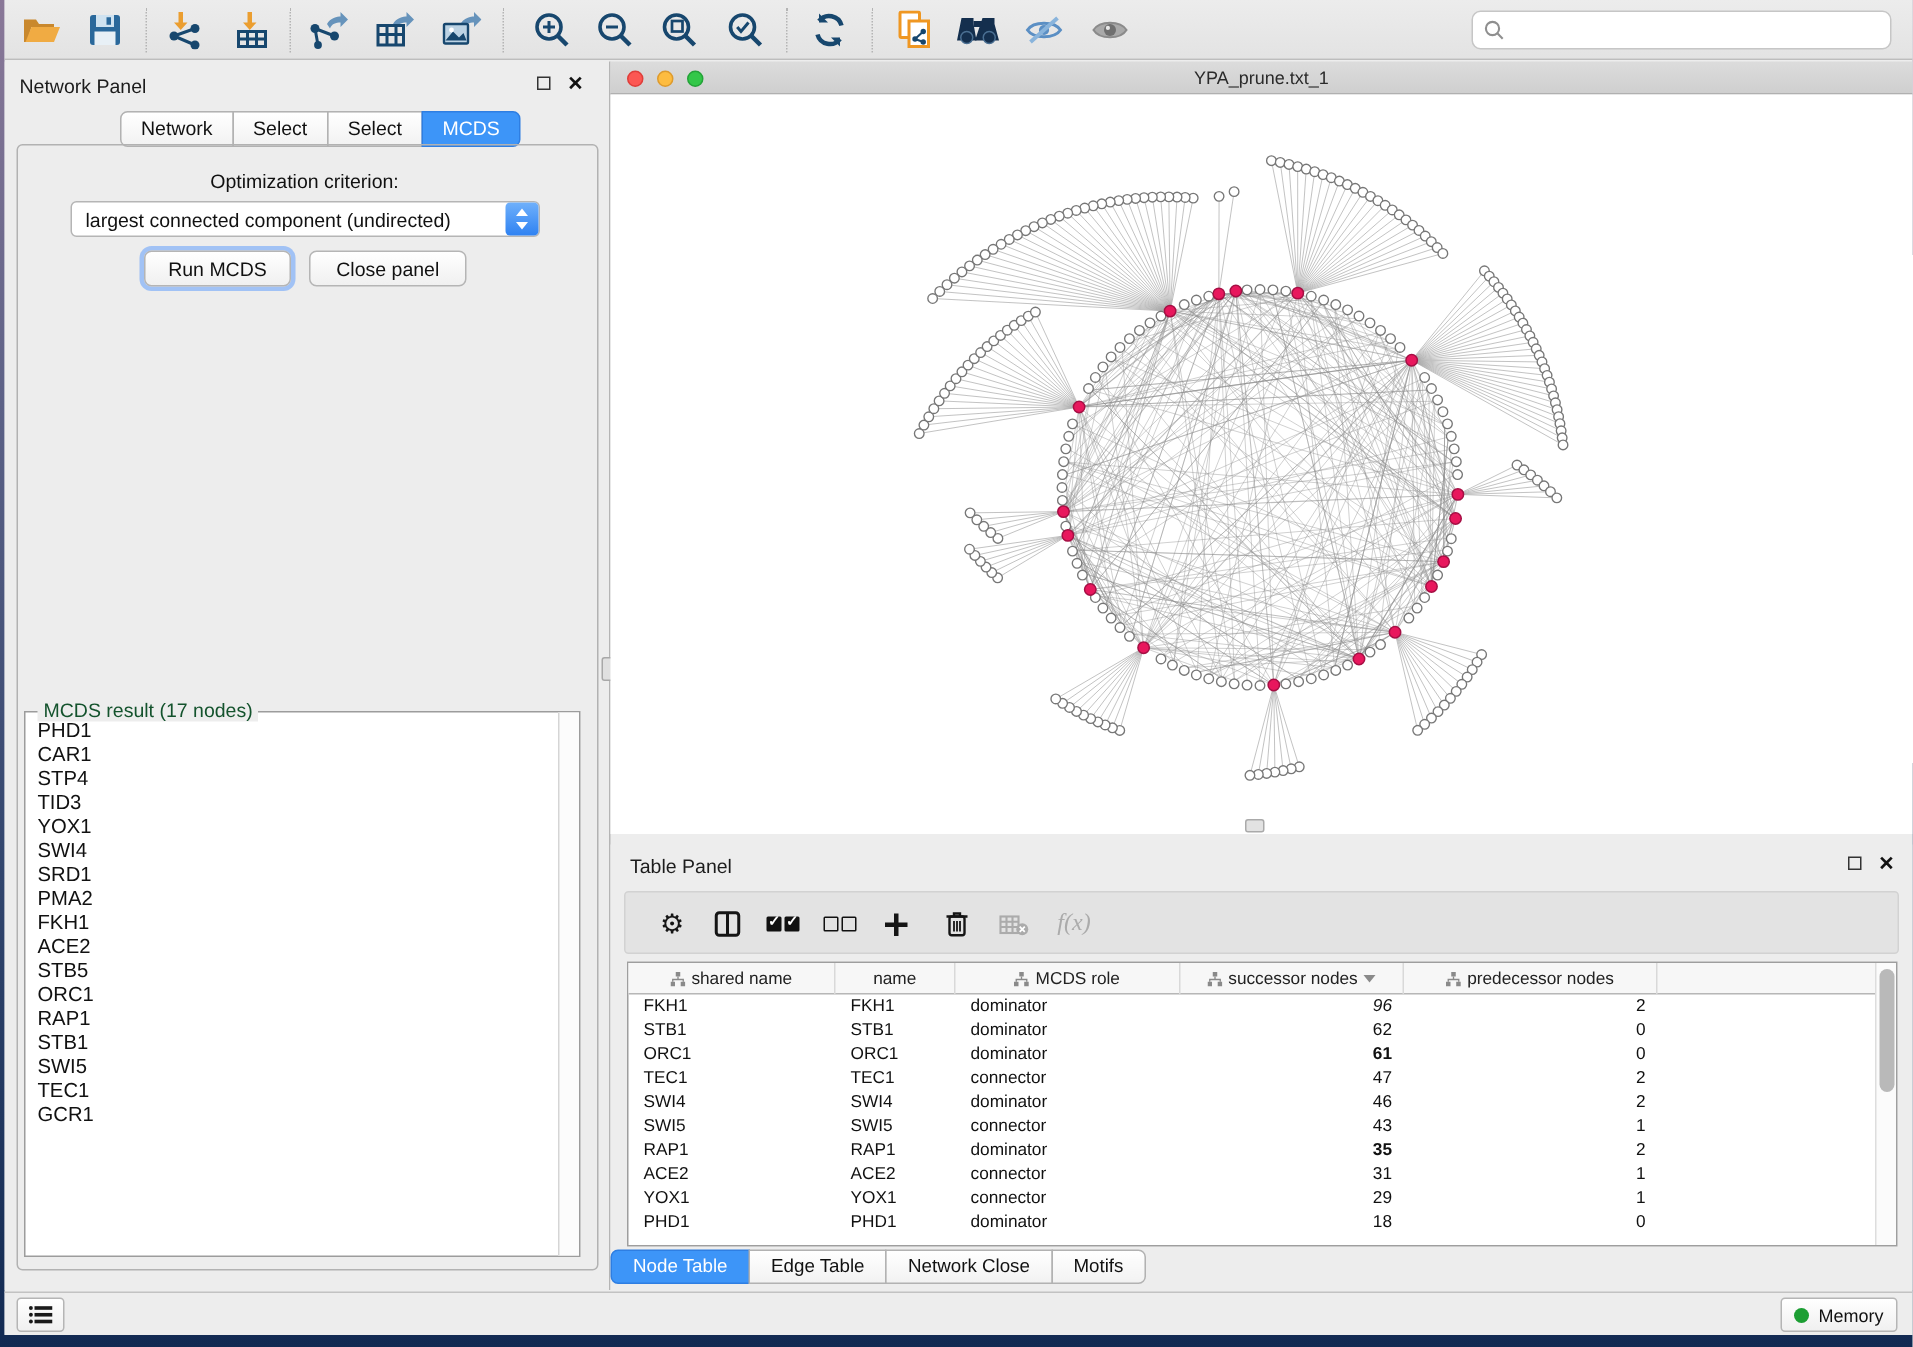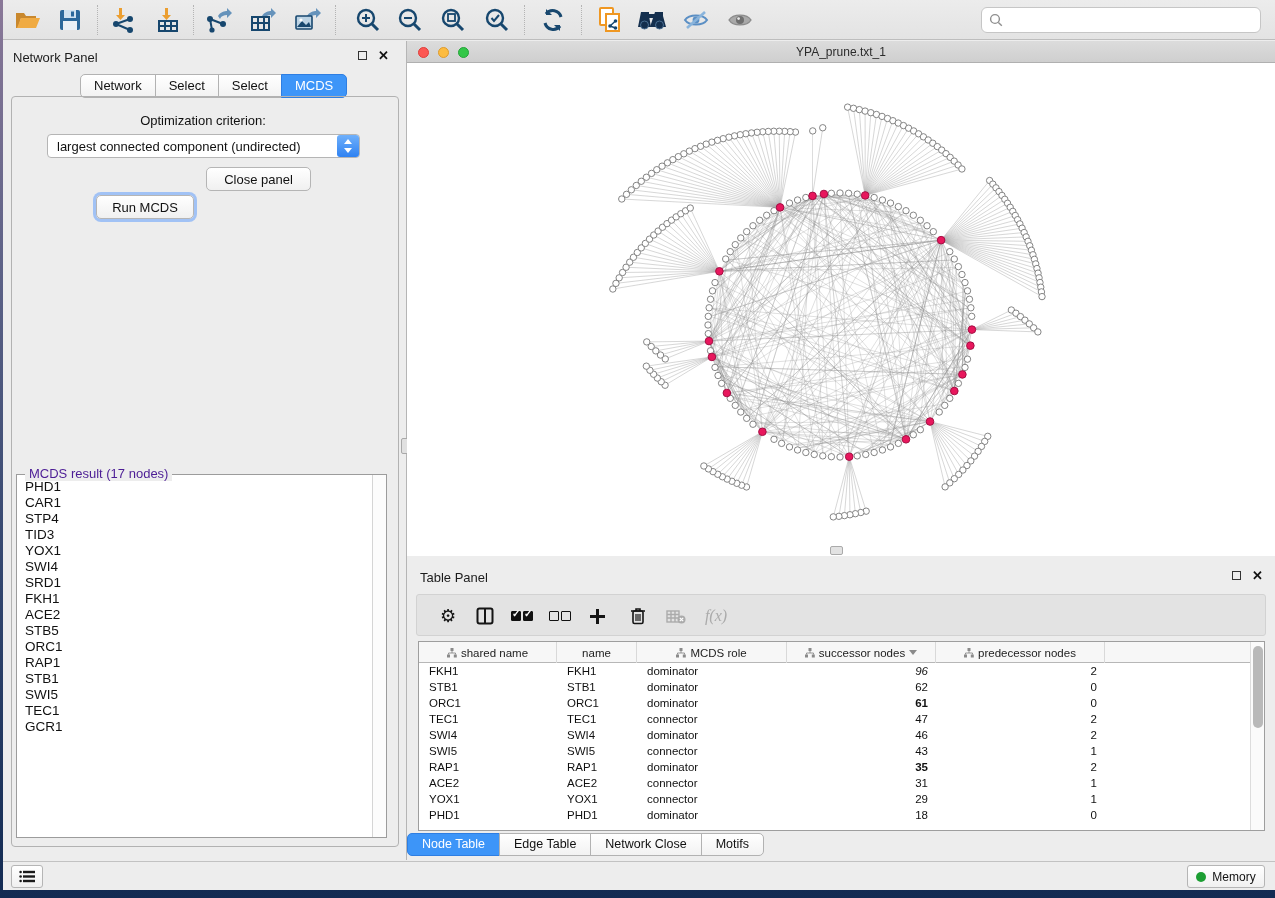--- a/index.html
+++ b/index.html
@@ -37,21 +37,21 @@
   #opt-select { left:44px; top:134px; width:313px; height:24px; background:#fff; border:1px solid #b5b5b5; border-radius:4px; display:flex; align-items:center; }
   #opt-select .val { flex:1; font-size:13px; color:#111; padding-left:9px; white-space:nowrap; }
   #opt-select .step { width:22px; height:22px; margin:0; border-radius:3px; background:linear-gradient(#6fb0fb,#2f82f2); position:relative; }
   #opt-select .step:before, #opt-select .step:after { content:""; position:absolute; left:7px; border-left:4px solid transparent; border-right:4px solid transparent; }
   #opt-select .step:before { top:4px; border-bottom:5px solid #fff; }
   #opt-select .step:after { bottom:4px; border-top:5px solid #fff; }
   .btn { position:absolute; height:24px; background:linear-gradient(#ffffff,#f0f0f0); border:1px solid #b5b5b5; border-radius:5px; font-size:13px; color:#111; display:flex; align-items:center; justify-content:center; cursor:default; }
   #run-btn { left:93px; top:167px; width:98px; box-shadow:0 0 0 3px rgba(110,165,250,.6); }
   #close-panel-btn { left:203px; top:167px; width:105px; }
   #mcds-fieldset { left:13px; top:474px; width:371px; height:364px; border:1px solid #9c9c9c; background:#fff; }
-  #mcds-legend { position:absolute; left:8px; top:-9px; background:#ededed; padding:0 4px; font-size:13px; color:#4c1d95; }
+  #mcds-legend { position:absolute; left:8px; top:-9px; background:#ededed; padding:0 4px; font-size:13px; color:#14532d; }
   #mcds-list { position:absolute; left:1px; top:1px; right:15px; bottom:1px; overflow:hidden; padding:3px 0 0 7px; }
   #mcds-list .item { font-size:13.5px; line-height:16px; color:#111; }
   #mcds-scroll { position:absolute; right:0; top:0; bottom:0; width:14px; background:#fcfcfc; border-left:1px solid #d5d5d5; }
   
   #vsplit-line { left:403px; top:41px; width:1px; height:819px; background:#b5b5b5; }
   #vsplit-grip { left:398px; top:438px; width:10px; height:16px; background:#e0e0e0; border:1px solid #a8a8a8; border-radius:2px; }
   #hsplit-grip { left:827px; top:546px; width:13px; height:9px; background:#e2e2e2; border:1px solid #aaa; border-radius:2px; }
   
   #net-titlebar { left:404px; top:41px; width:868px; height:22px; background:linear-gradient(#dcdcdc,#cfcfcf); border-bottom:1px solid #b0b0b0; }
   .light { position:absolute; top:6px; width:11px; height:11px; border-radius:50%; }
@@ -244,32 +244,33 @@
       <div class="tab">Select</div>
       <div class="tab">Select</div>
       <div class="tab active">MCDS</div>
     </div>
     <div id="cp-box" class="abs" style="top:55px; height:751px;"></div>
     <div id="opt-select" class="abs" style="top:93px;">
       <span class="val">largest connected component (undirected)</span>
       <span class="step"></span>
     </div>
     <div id="opt-label" class="abs" style="top:72px;">Optimization criterion:</div>
-    <div id="run-btn" class="btn" style="top:126px;margin-top:28px;">Run MCDS</div>
+    <div id="run-btn" class="btn" style="top:126px;">Run MCDS</div>
     <div id="close-panel-btn" class="btn" style="top:126px;">Close panel</div>
     <div id="mcds-fieldset" class="abs" style="top:433px;">
       <span id="mcds-legend">MCDS result (17 nodes)</span>
       <div id="mcds-list">
           <div class="item">PHD1</div>
           <div class="item">CAR1</div>
           <div class="item">STP4</div>
           <div class="item">TID3</div>
           <div class="item">YOX1</div>
           <div class="item">SWI4</div>
           <div class="item">SRD1</div>
+          <div class="item">PMA2</div>
           <div class="item">FKH1</div>
           <div class="item">ACE2</div>
           <div class="item">STB5</div>
           <div class="item">ORC1</div>
           <div class="item">RAP1</div>
           <div class="item">STB1</div>
           <div class="item">SWI5</div>
           <div class="item">TEC1</div>
           <div class="item">GCR1</div>
         </div>

